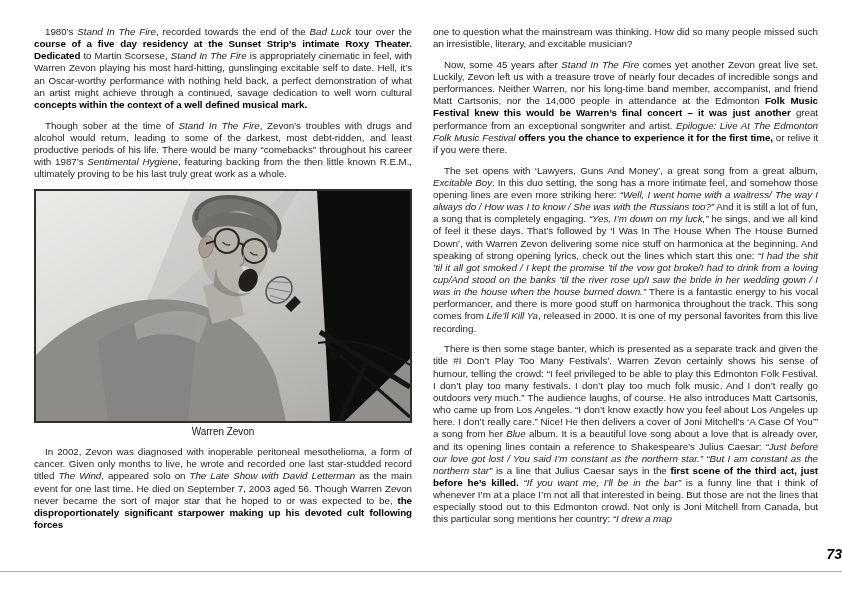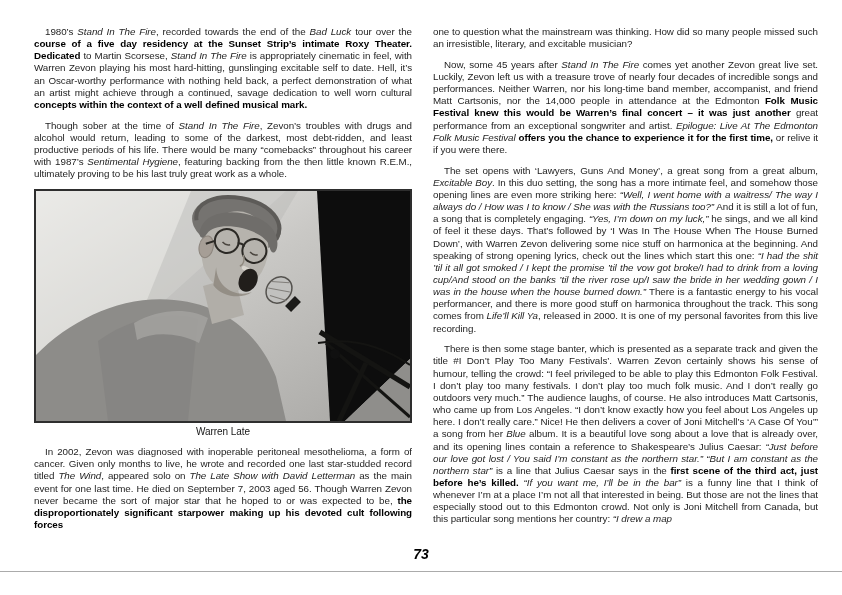--- a/index.html
+++ b/index.html
@@ -49,21 +49,21 @@
     text-align: center;
     font-size: 10px;
     margin-top: 3px;
     color: #161616;
   }
   .page-number {
     position: absolute;
     top: 546px;
     left: 0;
     width: 842px;
-    text-align: center;
+    text-align: right;
     font-size: 14px;
     font-weight: bold;
     font-style: italic;
     color: #000;
   }
   .footer-divider {
     position: absolute;
     top: 571px;
     left: 0;
     width: 842px;
@@ -136,21 +136,21 @@
 
           <g stroke="#141412" fill="none">
             <path d="M284,141 L374,196" stroke-width="5"></path>
             <path d="M290,152 L374,226" stroke-width="3"></path>
             <path d="M330,172 L303,230" stroke-width="5"></path>
             <path d="M282,152 C316,146 348,156 374,174" stroke-width="2"></path>
           </g>
           <circle cx="299" cy="163" r="5" fill="#101010"></circle>
         </svg>
       </span>
-      <figcaption>Warren Late</figcaption>
+      <figcaption>Warren Zevon</figcaption>
     </figure>
 
     <div>
         <p><span>In 2002, Zevon was diagnosed with inoperable peritoneal mesothelioma, a form of cancer.  Given only months to live, he wrote and recorded one last star-studded record titled </span><span class="it">The Wind</span><span>, appeared solo on </span><span class="it">The Late Show with David Letterman</span><span> as the main event for one last time.  He died on September 7, 2003 aged 56.  Though Warren Zevon never became the sort of major star that he hoped to or was expected to be, </span><span class="bd">the disproportionately significant starpower making up his devoted cult following forces</span></p>
       </div>
   </div>
 
   <div class="col col-right">
       <p class="noindent"><span>one to question what the mainstream was thinking.  How did so many people missed such an irresistible, literary, and excitable musician?</span></p>
       <p><span>Now, some 45 years after </span><span class="it">Stand In The Fire</span><span> comes yet another Zevon great live set. Luckily, Zevon left us with a treasure trove of nearly four decades of incredible songs and performances.  Neither Warren, nor his long-time band member, accompanist, and friend Matt Cartsonis, nor the 14,000 people in attendance at the Edmonton </span><span class="bd">Folk Music Festival knew this would be Warren’s final concert – it was just another</span><span> great performance from an exceptional songwriter and artist.  </span><span class="it">Epilogue: Live At The Edmonton Folk Music Festival</span><span class="bd"> offers you the chance to experience it for the first time,</span><span> or relive it if you were there.</span></p>

